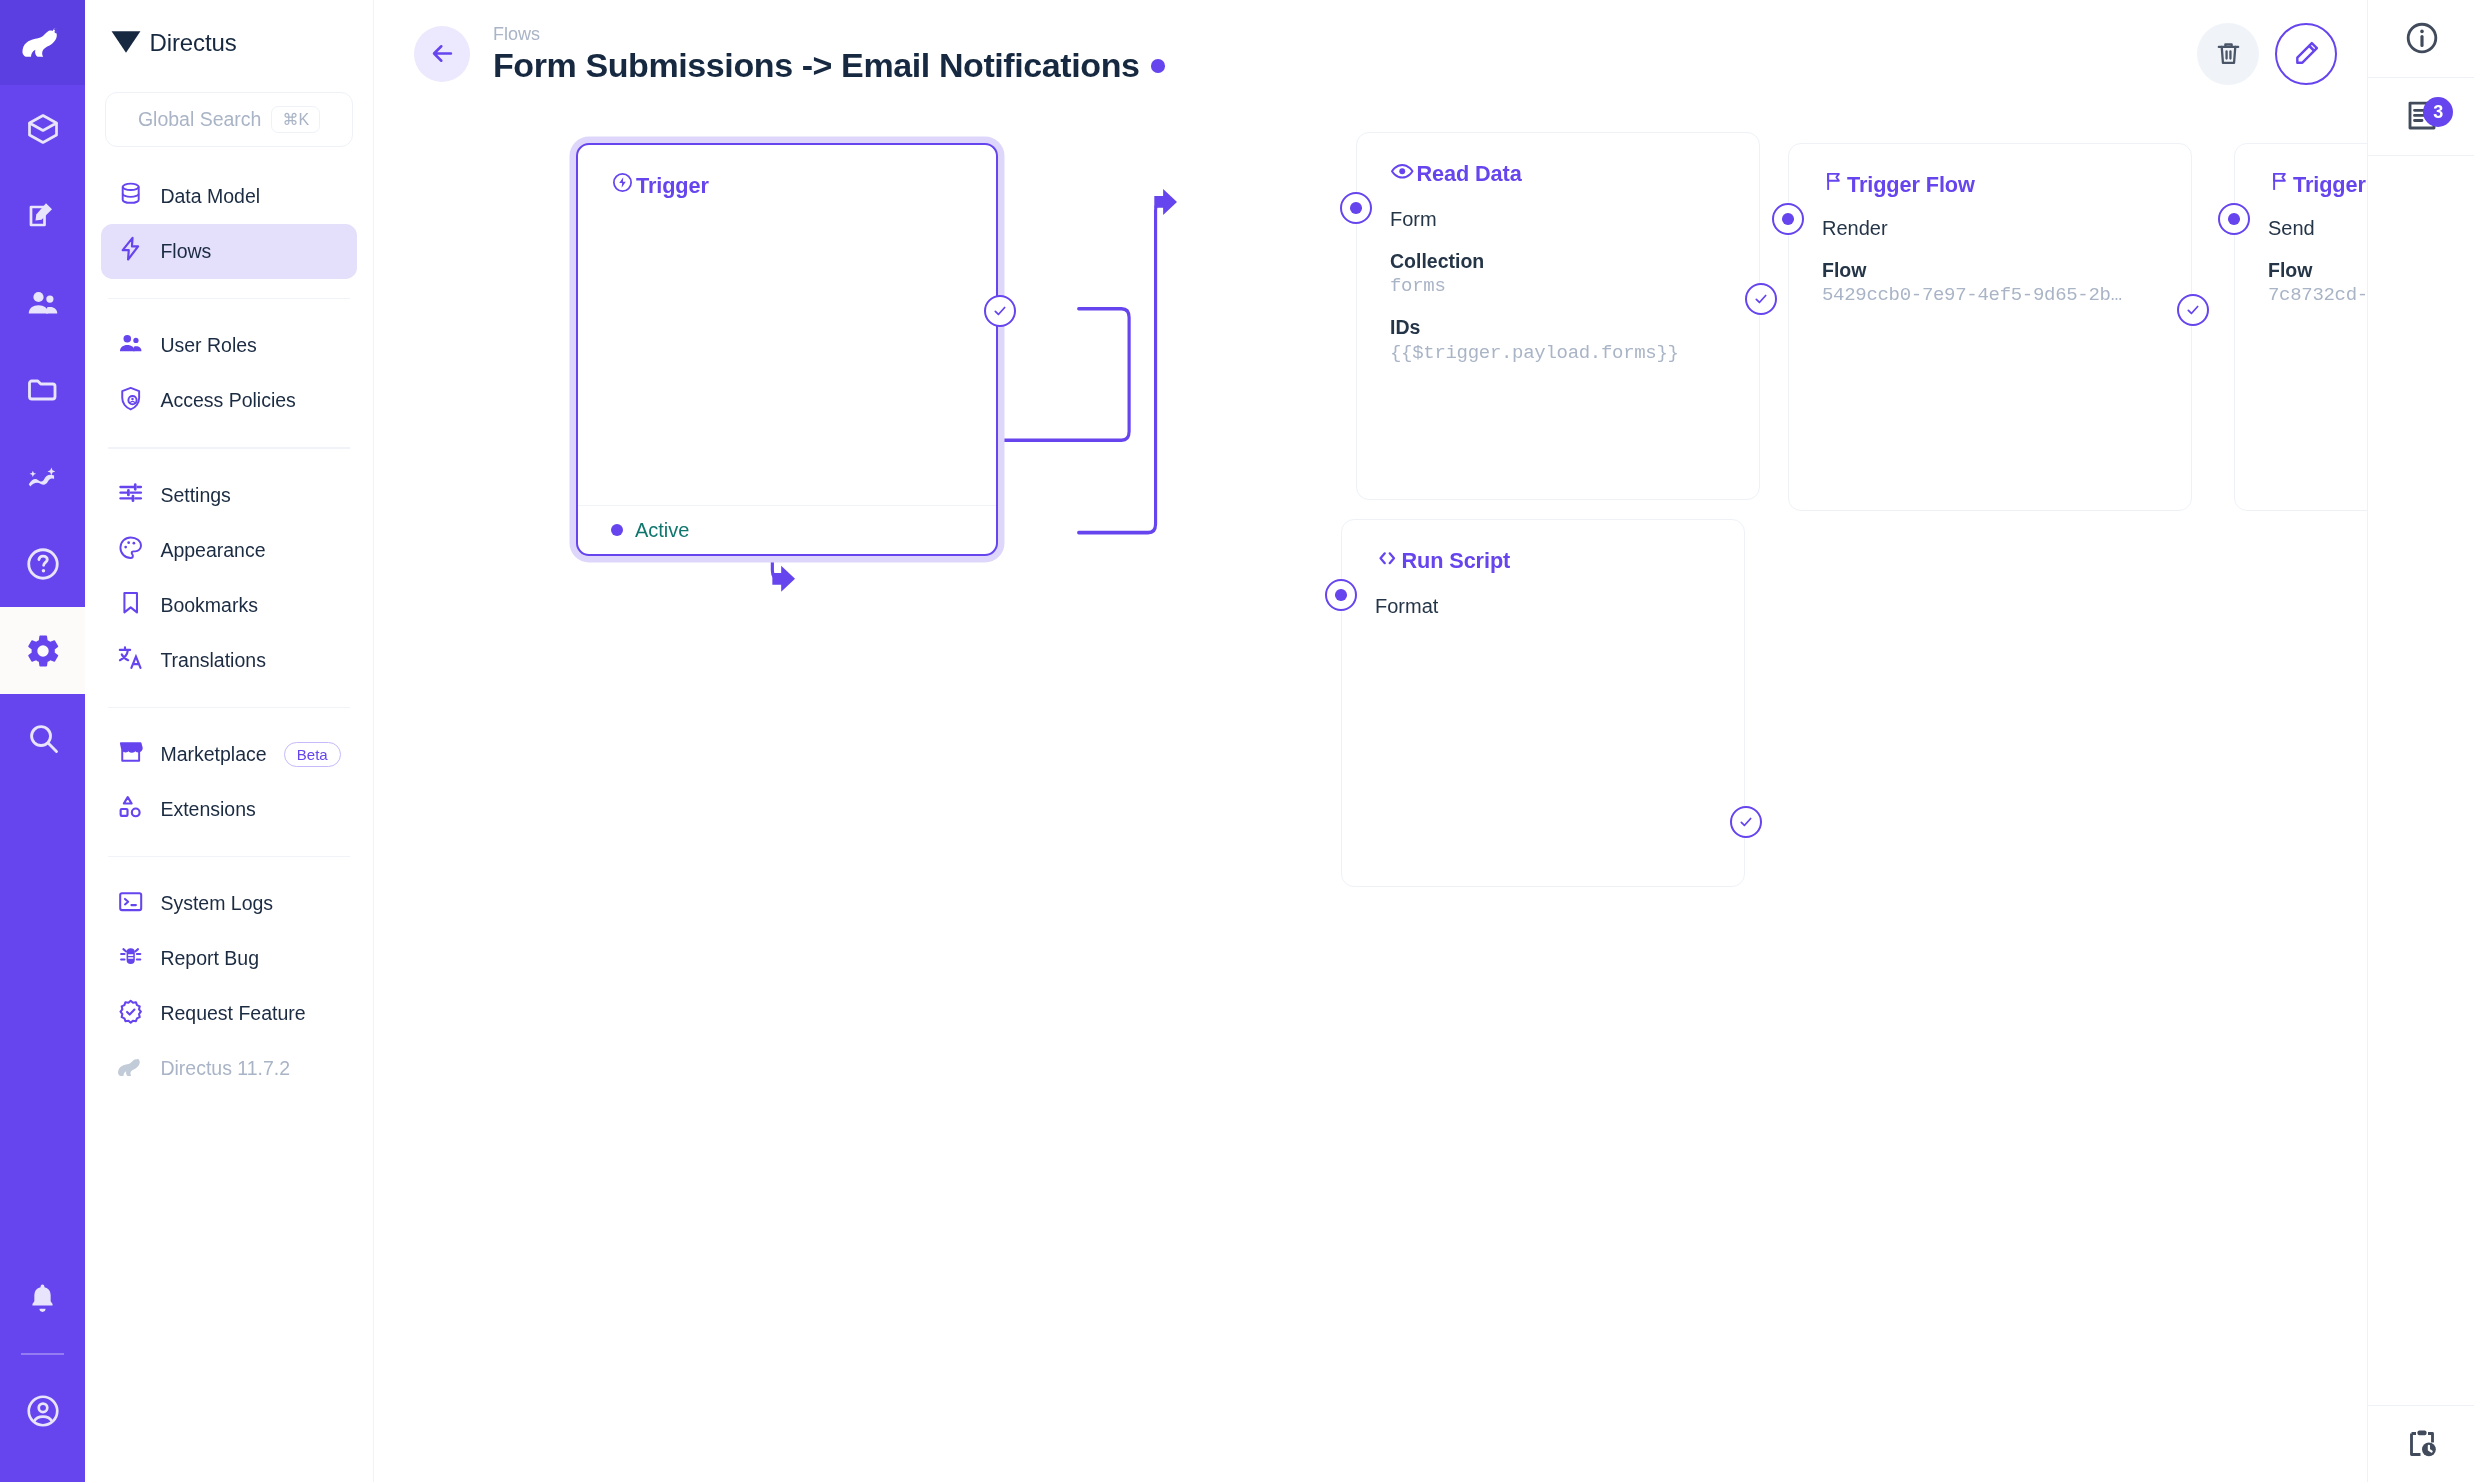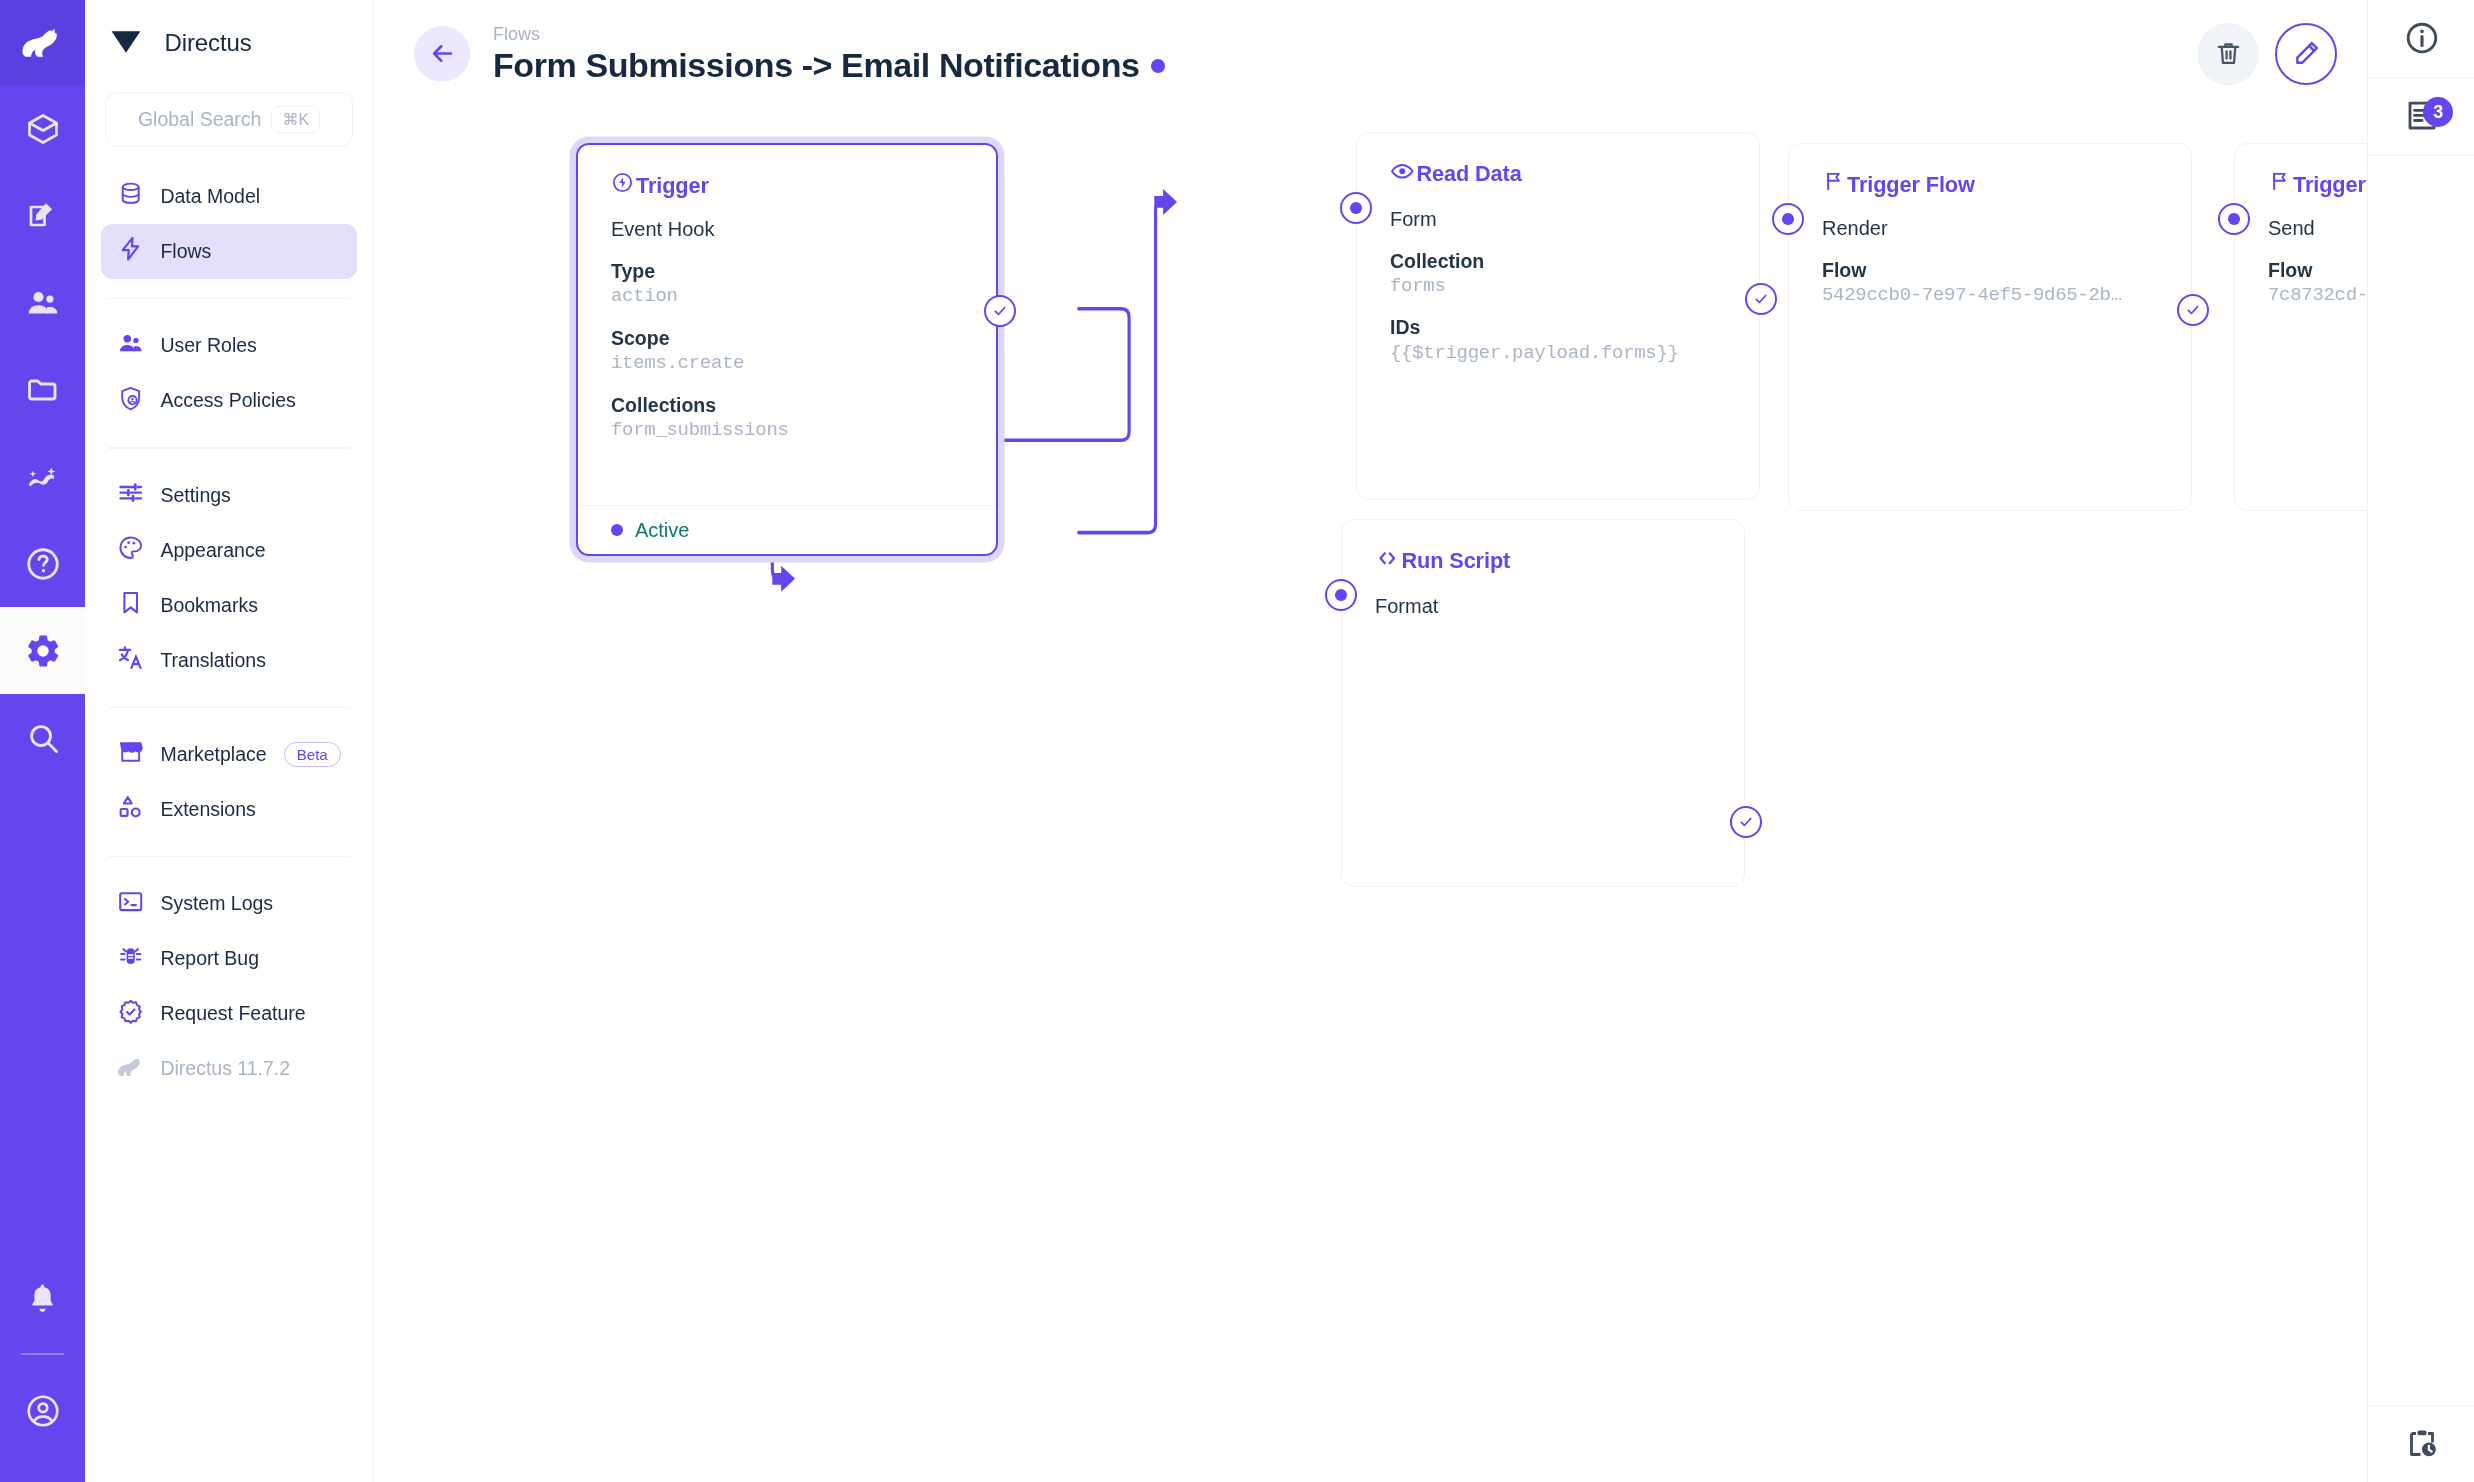--- a/index.html
+++ b/index.html
@@ -39,21 +39,21 @@
 
   
   .sidebar {
     width: 289px; flex: 0 0 289px; height: 1483px;
     background: #ffffff;
     border-right: 1.4px solid #f0f4f9;
     display: flex; flex-direction: column;
     position: relative; z-index: 4;
   }
   .brand {
-    height: 85px; display: flex; align-items: center; gap: 23px;
+    height: 85px; display: flex; align-items: center; gap: 8px;
     padding: 0 24.5px;
   }
   .brand-name { font-size: 24px; color: #172940; font-weight: 400; letter-spacing:-0.1px; }
   .search-wrap { padding: 7.2px 20px 0 20px; }
   .search-box {
     height: 55px; border: 1.4px solid #eef2f7; border-radius: 12px;
     display: flex; align-items: center; justify-content: center; gap: 10px;
     cursor: text;
   }
   .search-ph { font-size: 19.5px; color: #a9b4c6; }
@@ -507,29 +507,20 @@
 
       <div class="node selected" style="left:202px; top:35px; width:422px; height:413px;">
         <div class="node-title">
           <span>
             <svg width="23" height="23" viewBox="0 0 24 24" fill="none" stroke="#6644ee" stroke-width="1.8" stroke-linejoin="round">
               <circle cx="12" cy="12" r="9"></circle>
               <path d="M12.8 6.4L8.6 12.6h3l-.5 5 4.3-6.4h-3z" fill="#6644ee" stroke="none"></path>
             </svg>
           </span>
           <span>Trigger</span>
-        </div>
-        <div class="node-body">
-          <div class="node-sub">Event Hook</div>
-          <div class="fld-key">Type</div>
-          <div class="fld-val">action</div>
-          <div class="fld-key">Scope</div>
-          <div class="fld-val">items.create</div>
-          <div class="fld-key">Collections</div>
-          <div class="fld-val">form_submissions</div>
         </div>
         <div class="node-foot">
           <span class="dot"></span>
           <span class="txt">Active</span>
         </div>
 
         <div class="port" style="left:406px; top:150px;">
           <svg width="16" height="16" viewBox="0 0 24 24" fill="none" stroke="#6644ee" stroke-width="2.6" stroke-linecap="round" stroke-linejoin="round">
             <path d="M5 12.6l4.6 4.6L19 6.8"></path>
           </svg>

